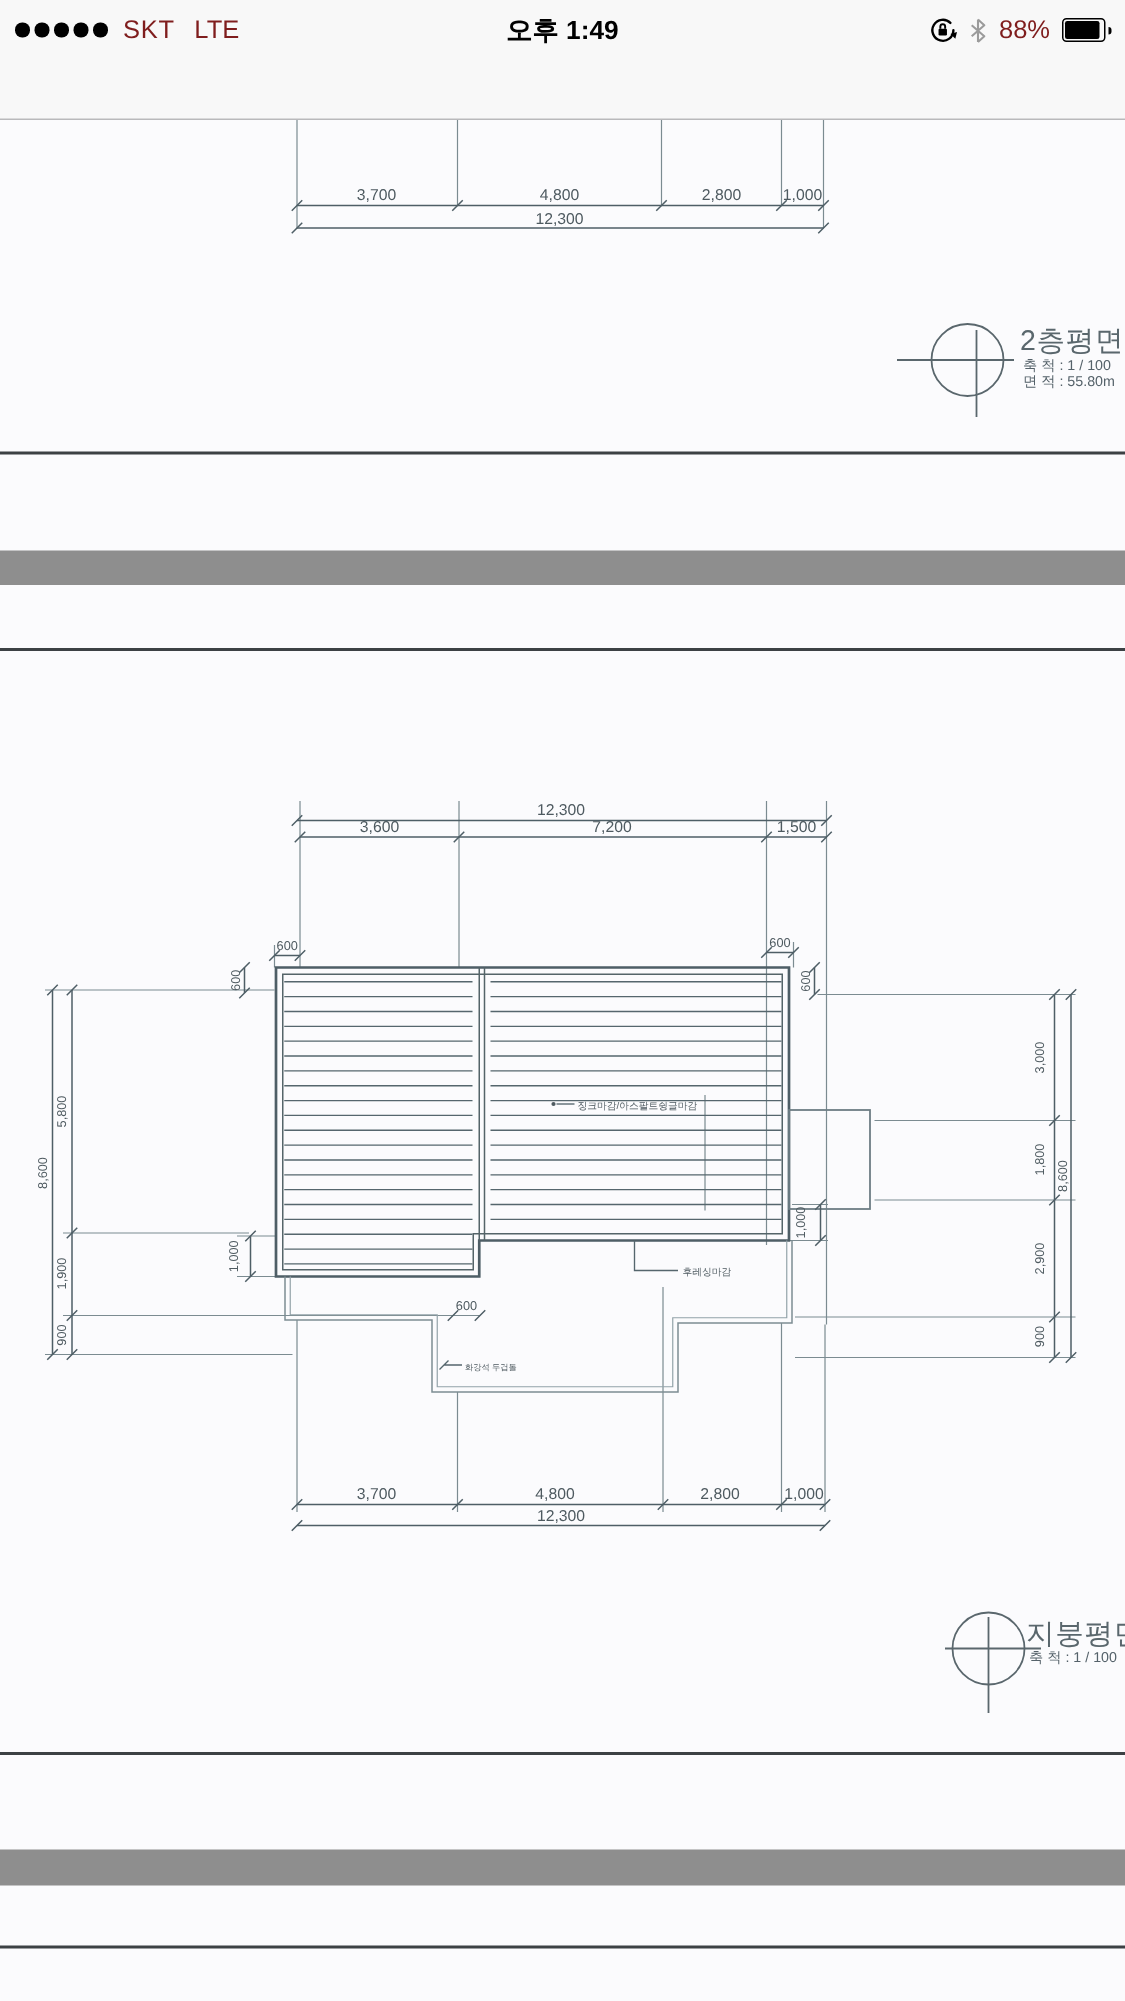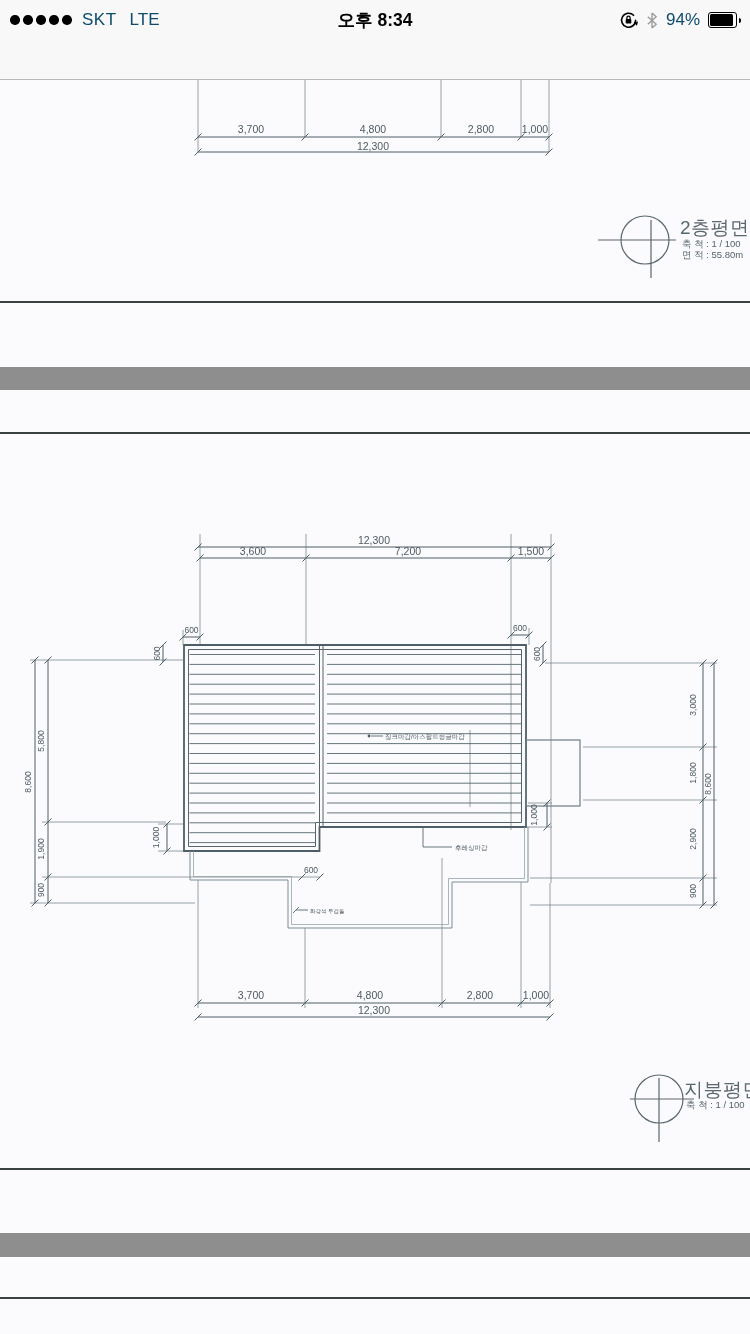--- a/index.html
+++ b/index.html
@@ -6,21 +6,21 @@
   .phone{position:relative;width:750px;height:1334px;background:#fbfbfd;overflow:hidden;
          font-family:"Liberation Sans",sans-serif;}
   
   .chrome{position:absolute;top:0;left:0;right:0;height:80px;background:#f8f8f8;
           border-bottom:1px solid #b9b9bb;box-sizing:border-box;}
   .statusbar{position:absolute;top:0;left:0;right:0;height:40px;display:flex;align-items:center;
              padding:0 10px;box-sizing:border-box;}
   .sb-left{display:flex;align-items:center;}
   .dots{display:flex;align-items:center;margin-right:7px;}
   .dot{width:9.5px;height:9.5px;border-radius:50%;background:#000;margin-right:3.5px;}
-  .sb-text{font-size:17px;color:#0c4a6e;}
+  .sb-text{font-size:17px;color:#7f1d1d;}
   .carrier{margin-right:13px;letter-spacing:.5px;}
   .clock{position:absolute;left:0;right:0;top:0;height:40px;display:flex;align-items:center;
          justify-content:center;font-size:17.5px;font-weight:600;color:#000;pointer-events:none;}
   .sb-right{position:absolute;right:9px;top:0;height:40px;display:flex;align-items:center;gap:8px;}
   .bat{width:25px;height:12px;border:1.5px solid #000;border-radius:3px;padding:1px;
        box-sizing:content-box;display:flex;align-items:center;}
   .bat-fill{width:92%;height:100%;background:#000;border-radius:1.5px;}
   .bat-tip{width:2.5px;height:5px;background:#000;border-radius:0 2px 2px 0;margin-left:1.5px;}
   .urlbar{position:absolute;top:40px;left:0;right:0;height:39px;display:flex;align-items:center;
           justify-content:center;font-size:20.5px;color:#0c0c0c;}
@@ -57,32 +57,32 @@
         <div class="dots">
           <span class="dot"></span>
             <span class="dot"></span>
             <span class="dot"></span>
             <span class="dot"></span>
             <span class="dot"></span>
         </div>
         <span class="sb-text carrier">SKT</span>
         <span class="sb-text">LTE</span>
       </div>
-      <div class="clock">오후 8:34</div>
+      <div class="clock">오후 1:49</div>
       <div class="sb-right">
         <svg width="19" height="19" viewBox="0 0 19 19" style="position:static">
           <path d="M14.6 4.3 A7 7 0 1 0 16.6 9.2" fill="none" stroke="#000" stroke-width="1.6" stroke-linecap="round"></path>
           <path d="M14.6 11.6 l4.4 -1.2 l-1.1 4.4 z" fill="#000"></path>
           <rect x="6.7" y="8.1" width="5.6" height="4.5" rx="0.8" fill="#000"></rect>
           <path d="M7.9 8.1 V6.7 a1.6 1.6 0 0 1 3.2 0 V8.1" fill="none" stroke="#000" stroke-width="1.3"></path>
         </svg>
         <svg width="12" height="17" viewBox="0 0 12 17" style="position:static">
           <path d="M6 1 V16 M6 1 L10.2 4.8 L1.8 12.2 M6 16 L10.2 12.2 L1.8 4.8" fill="none" stroke="#9b9b9b" stroke-width="1.4" stroke-linejoin="round"></path>
         </svg>
-        <span class="sb-text">94%</span>
+        <span class="sb-text">88%</span>
         <span style="display:flex;align-items:center">
           <span class="bat">
               <span class="bat-fill"></span>
             </span>
             <span class="bat-tip"></span>
         </span>
       </div>
     </div>
   </div>
 

